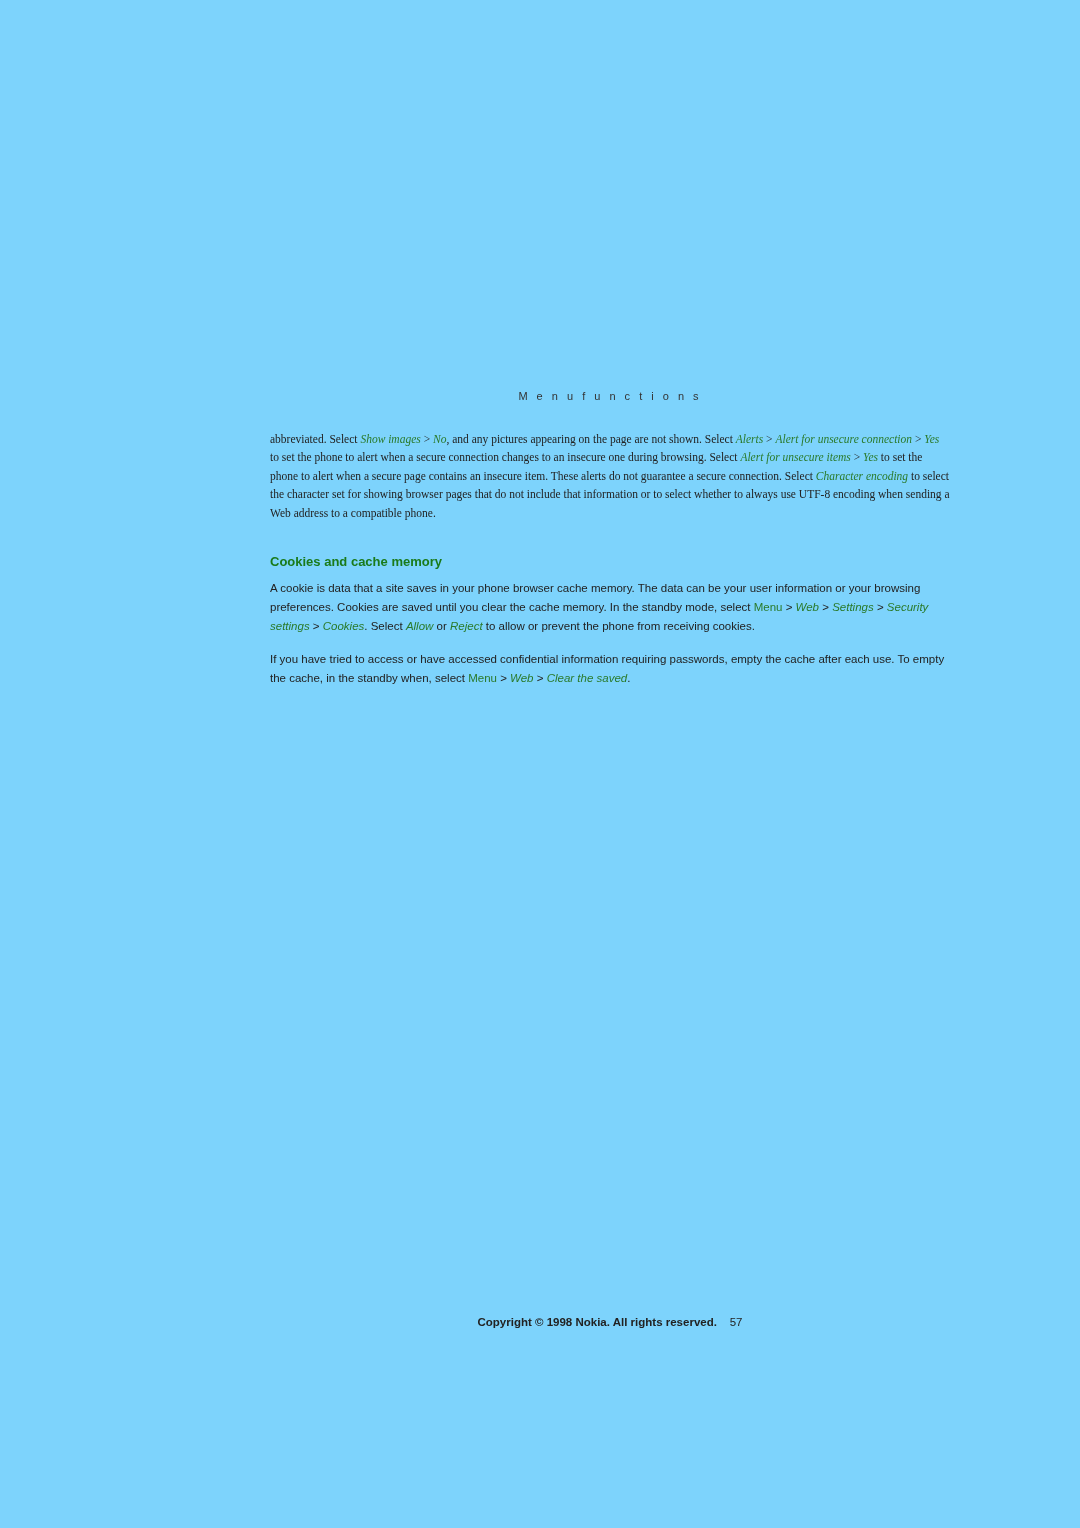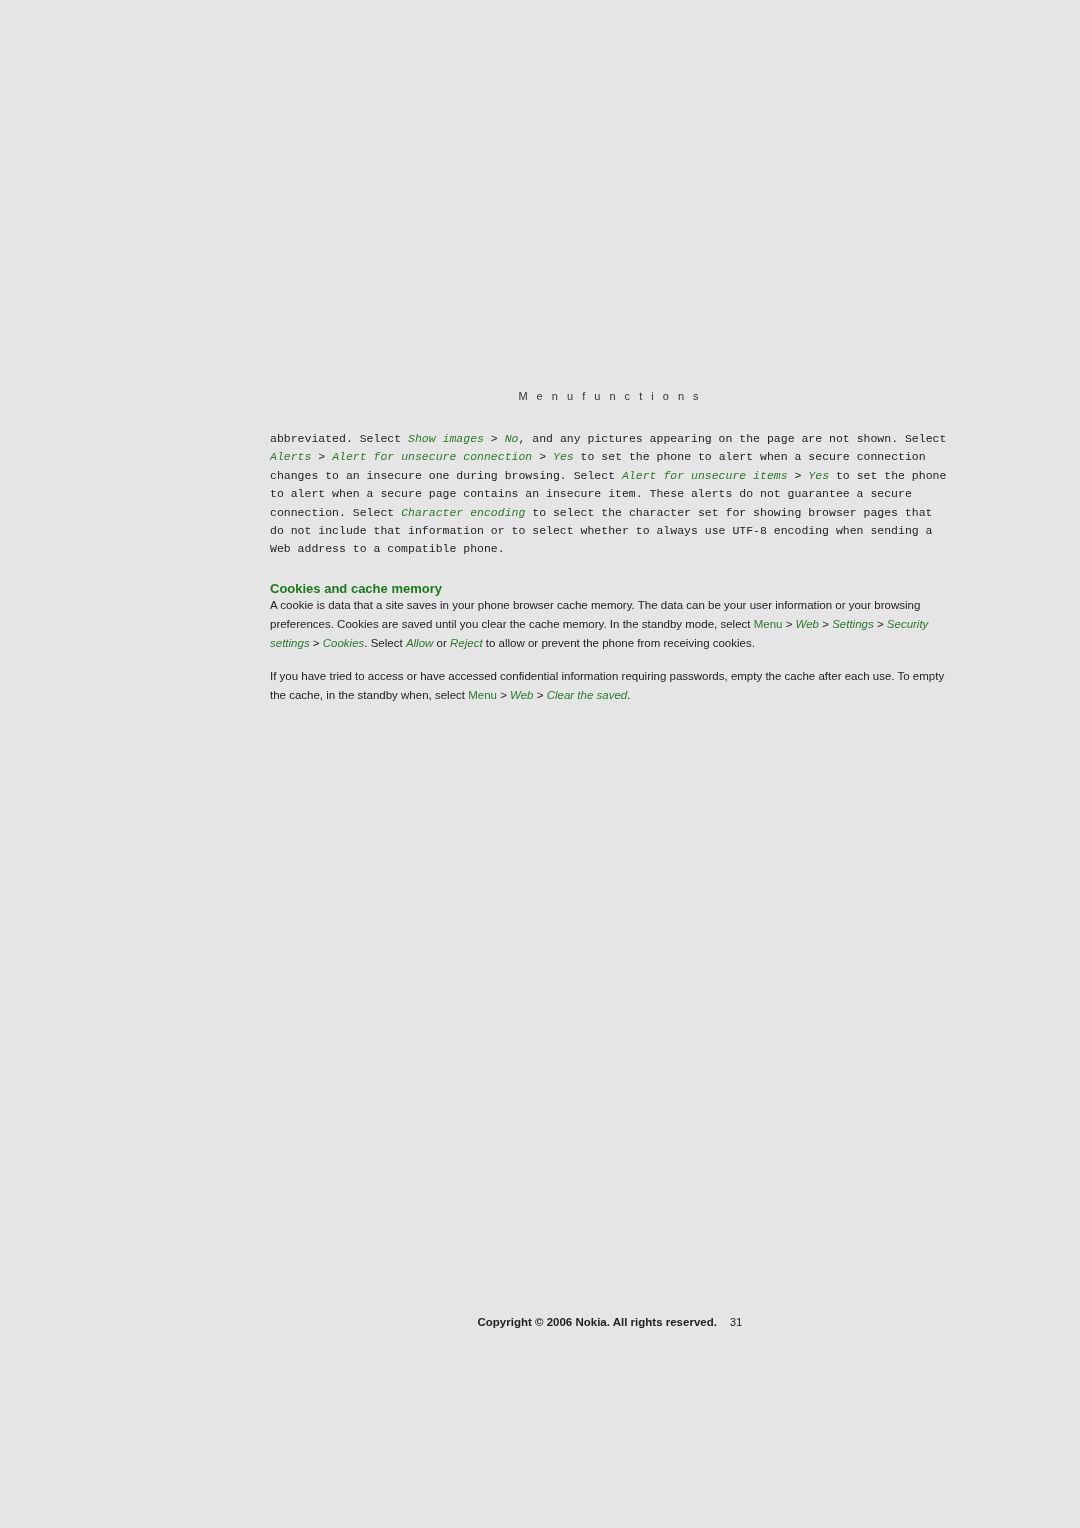--- a/index.html
+++ b/index.html
@@ -12,21 +12,21 @@
       background: #ffffff;
       font-family: 'Arial', 'Helvetica', sans-serif;
       width: 1080px;
       min-height: 1528px;
       position: relative;
     }
 
     .page {
       width: 1080px;
       min-height: 1528px;
-      background: #e5e5e5;
+      background: #7dd3fc;
       position: relative;
       padding: 0;
     }
 
     .content-area {
       position: absolute;
       top: 390px;
       left: 270px;
       right: 130px;
       width: 680px;
@@ -38,28 +38,29 @@
       letter-spacing: 3px;
       color: #333333;
       margin-bottom: 28px;
       font-family: Arial, sans-serif;
     }
 
     .intro-paragraph {
       font-size: 11.5px;
       line-height: 1.6;
       color: #222222;
-      margin-bottom: 22px;
-      font-family: Liberation Mono, monospace;
+      margin-bottom: 32px;
+      font-family: Liberation Serif, serif;
     }
 
     .section-heading {
       font-size: 13px;
       font-weight: bold;
       color: #1a7a1a;
+      margin-bottom: 10px;
       font-family: Arial, sans-serif;
     }
 
     .body-paragraph {
       font-size: 11.5px;
       line-height: 1.65;
       color: #222222;
       margin-bottom: 14px;
       font-family: Arial, sans-serif;
     }
@@ -113,16 +114,16 @@
       <span>A cookie is data that a site saves in your phone browser cache memory. The data can be your user information or your browsing preferences. Cookies are saved until you clear the cache memory. In the standby mode, select </span><a class="inline-link-plain">Menu</a><span> &gt; </span><a class="inline-link">Web</a><span> &gt; </span><a class="inline-link">Settings</a><span> &gt; </span><a class="inline-link">Security settings</a><span> &gt; </span><a class="inline-link">Cookies</a><span>. Select </span><a class="inline-link">Allow</a><span> or </span><a class="inline-link">Reject</a><span> to allow or prevent the phone from receiving cookies.</span>
     </p>
 
     <p class="body-paragraph">
       <span>If you have tried to access or have accessed confidential information requiring passwords, empty the cache after each use. To empty the cache, in the standby when, select </span><a class="inline-link-plain">Menu</a><span> &gt; </span><a class="inline-link">Web</a><span> &gt; </span><a class="inline-link">Clear the saved</a><span>.</span>
     </p>
 
   </div>
 
   <div class="footer-line">
-    <span>Copyright © 2006 Nokia. All rights reserved.</span>&nbsp;&nbsp;&nbsp;&nbsp;<span class="page-number">31</span>
+    <span>Copyright © 1998 Nokia. All rights reserved.</span>&nbsp;&nbsp;&nbsp;&nbsp;<span class="page-number">57</span>
   </div>
 
 </div>
 
 </body></html>

